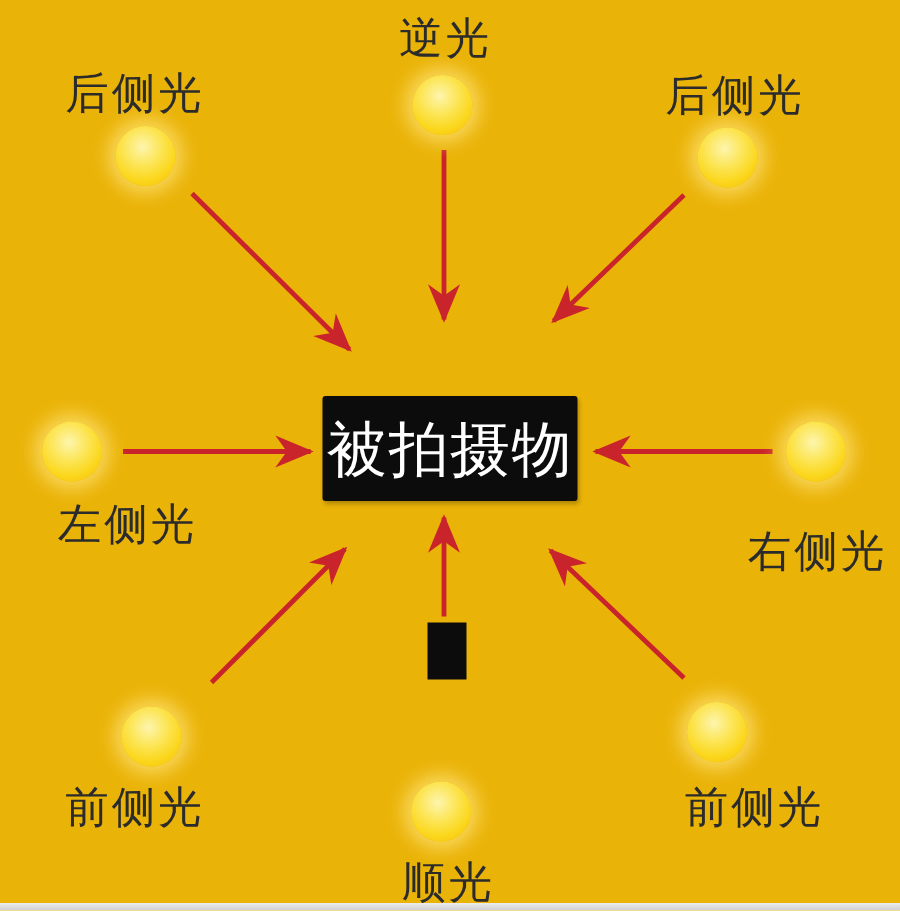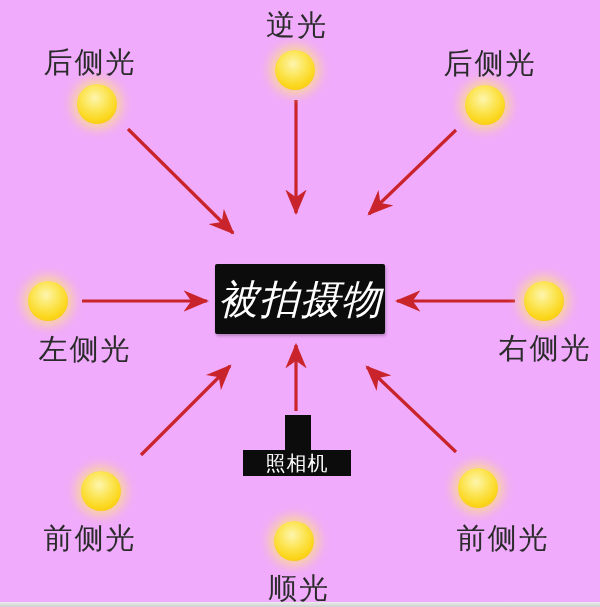--- a/index.html
+++ b/index.html
@@ -4,21 +4,21 @@
 <style>
   html, body {
     margin: 0;
     padding: 0;
     background: #ffffff;
   }
   .stage {
     position: relative;
     width: 600px;
     height: 607px;
-    background: #f0abfc;
+    background: #eab308;
     overflow: hidden;
     font-family: "Liberation Serif", "DejaVu Serif", serif;
   }
   .arrows {
     position: absolute;
     left: 0; top: 0;
     width: 600px; height: 607px;
     pointer-events: none;
   }
   .sun {
@@ -46,21 +46,20 @@
     height: 70px;
     background: #0c0c0c;
     color: #ffffff;
     display: flex;
     align-items: center;
     justify-content: center;
     font-size: 40px;
     letter-spacing: 1px;
     border-radius: 2px;
     box-shadow: 1px 2px 3px rgba(0,0,0,0.25);
-    font-style: italic;
   }
   .camera-lens {
     position: absolute;
     left: 285px;
     top: 415px;
     width: 26px;
     height: 38px;
     background: #0c0c0c;
   }
   .camera-base {
@@ -115,28 +114,25 @@
   <div class="sun" style="left:28px;  top:281px;"></div>
   <div class="sun" style="left:524px; top:281px;"></div>
   <div class="sun" style="left:81px;  top:471px;"></div>
   <div class="sun" style="left:458px; top:468px;"></div>
   <div class="sun" style="left:274px; top:521px;"></div>
 
   <div class="light-label" style="left:297px; top:6px;">逆光</div>
   <div class="light-label" style="left:90px;  top:43px;">后侧光</div>
   <div class="light-label" style="left:490px; top:44px;">后侧光</div>
   <div class="light-label" style="left:53px;  top:330px;margin-left:32px;">左侧光</div>
-  <div class="light-label" style="left:545px; top:329px;">右侧光</div>
+  <div class="light-label" style="left:545px; top:348px;">右侧光</div>
   <div class="light-label" style="left:90px;  top:519px;">前侧光</div>
   <div class="light-label" style="left:503px; top:519px;">前侧光</div>
   <div class="light-label" style="left:299px; top:569px;">顺光</div>
 
   <div class="subject-box">
     <span>被拍摄物</span>
   </div>
 
   <div class="camera-lens"></div>
-  <div class="camera-base">
-    <span>照相机</span>
-  </div>
 
   <div class="bottom-edge"></div>
 </div>
 
 </body></html>

